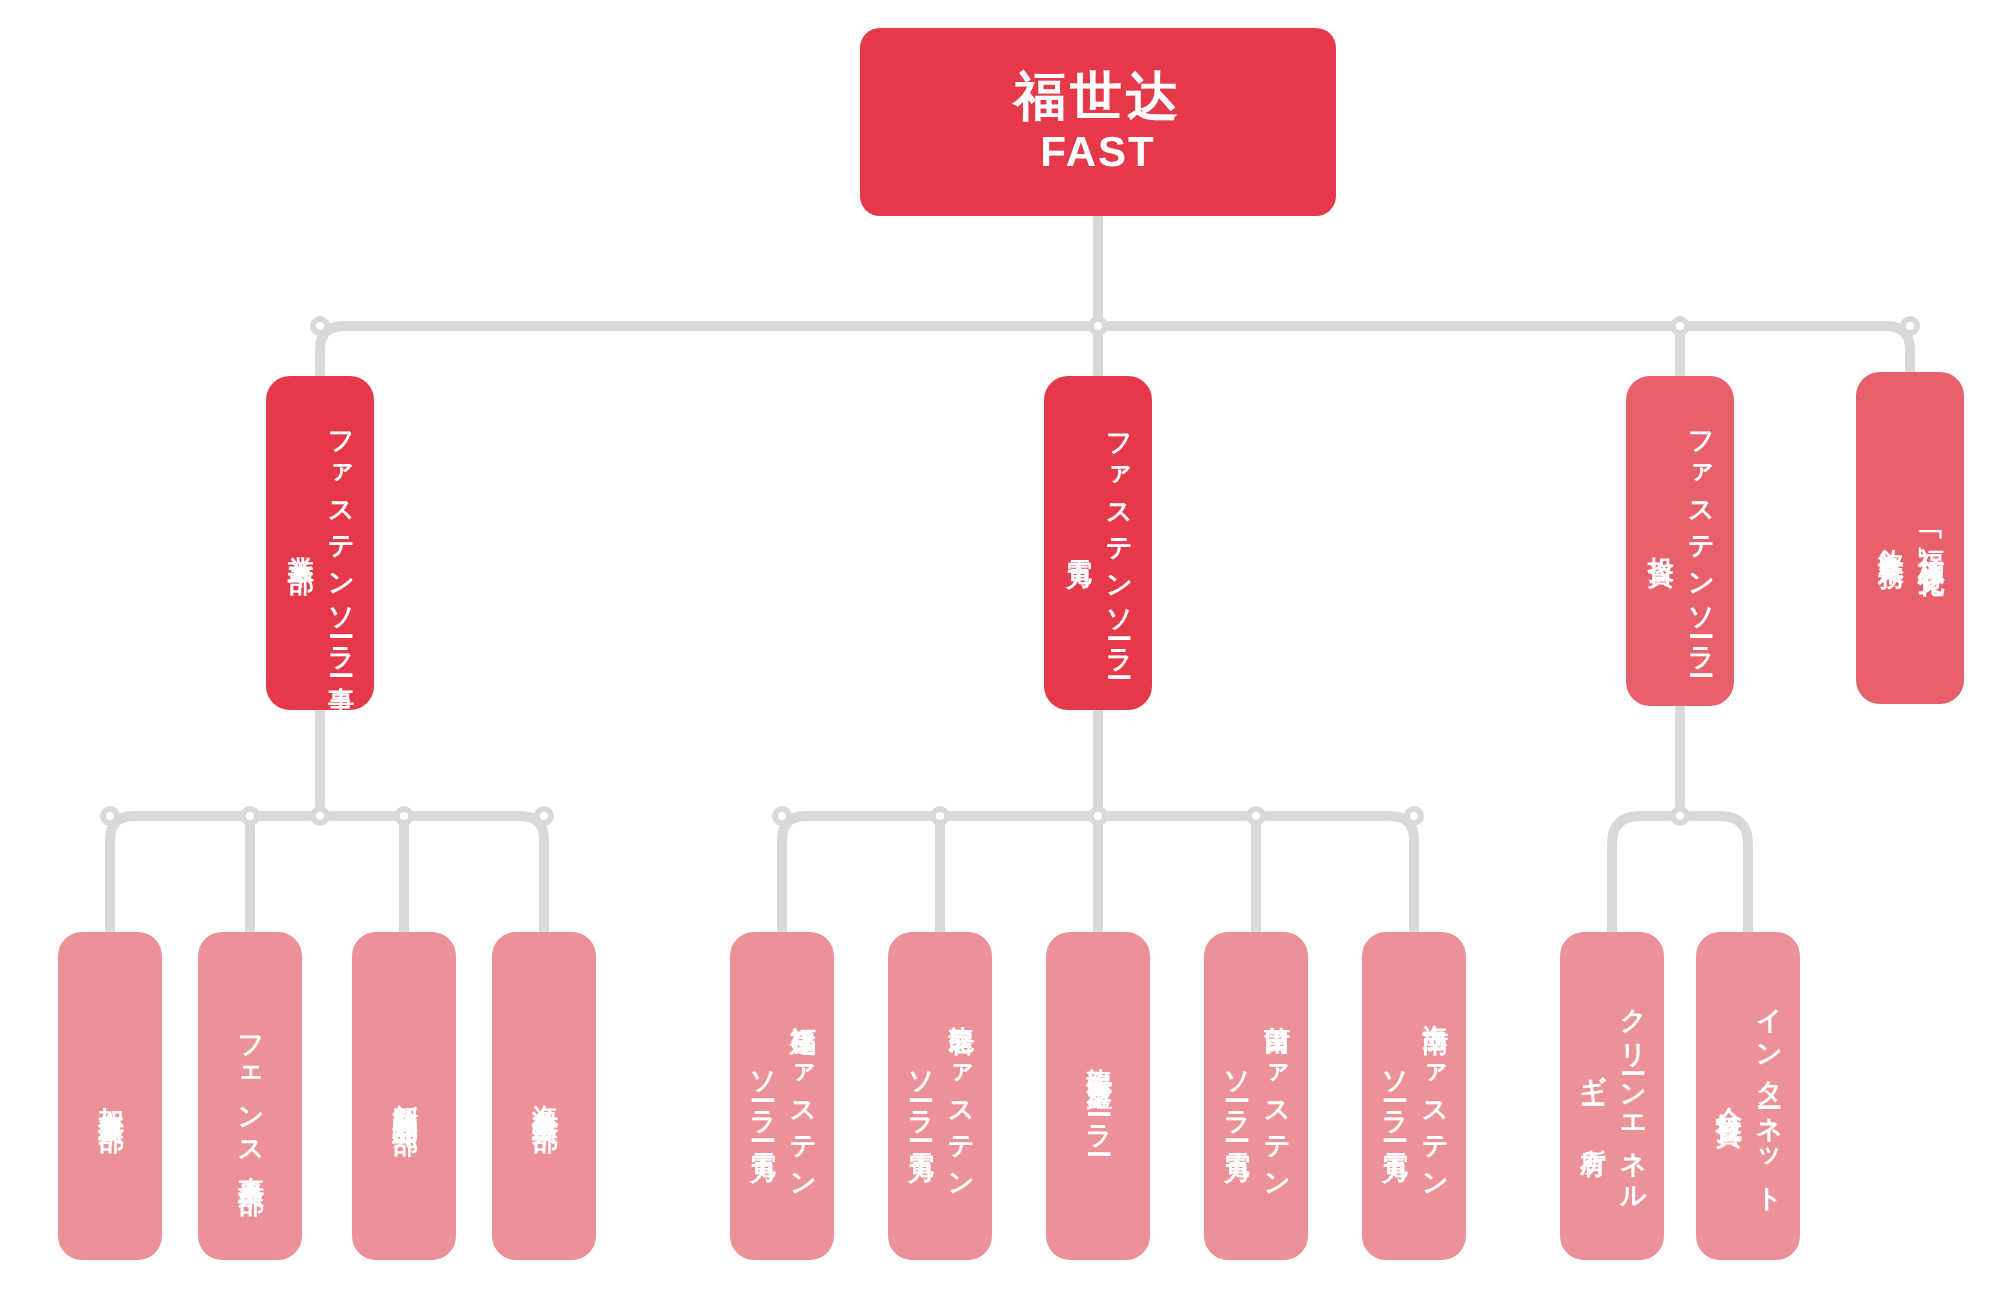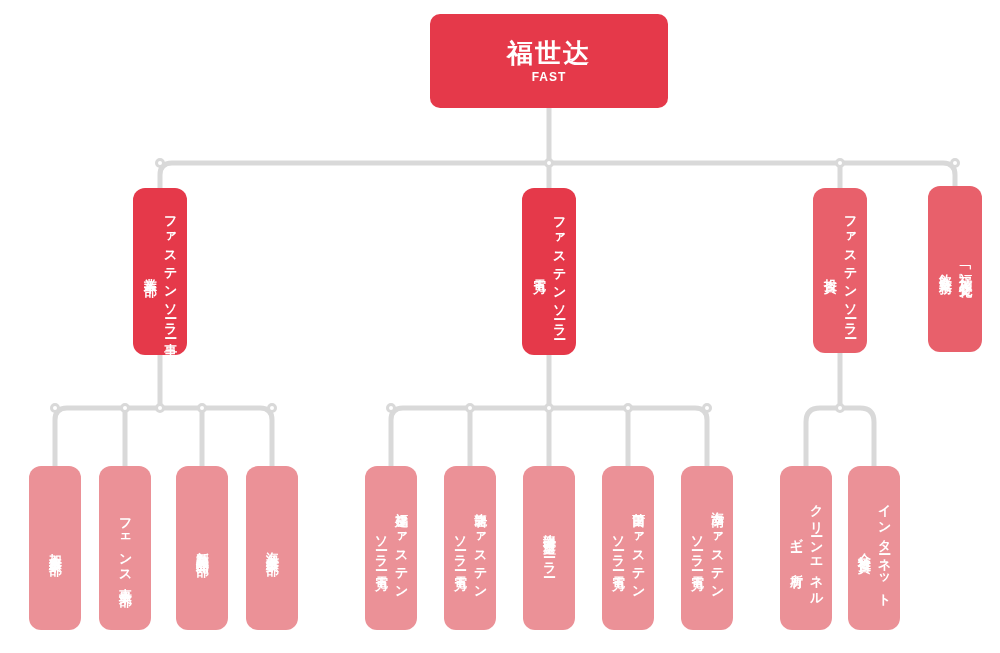--- a/index.html
+++ b/index.html
@@ -50,21 +50,21 @@
   }
 
   .root-title {
     font-size: 26px;
     font-weight: bold;
     letter-spacing: 2px;
     line-height: 1;
     text-align: right;
   }
   .root-subtitle {
-    font-size: 12px;
+    font-size: 21px;
     font-weight: bold;
     letter-spacing: 1px;
     line-height: 1;
   }
 </style>
 </head>
 <body>
 
 <div class="canvas">
 

